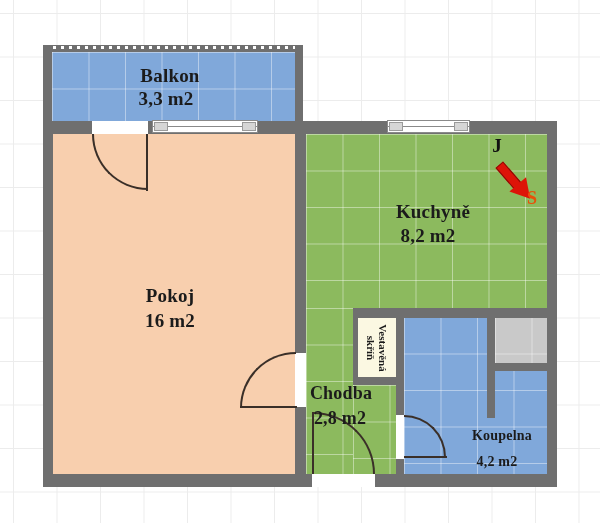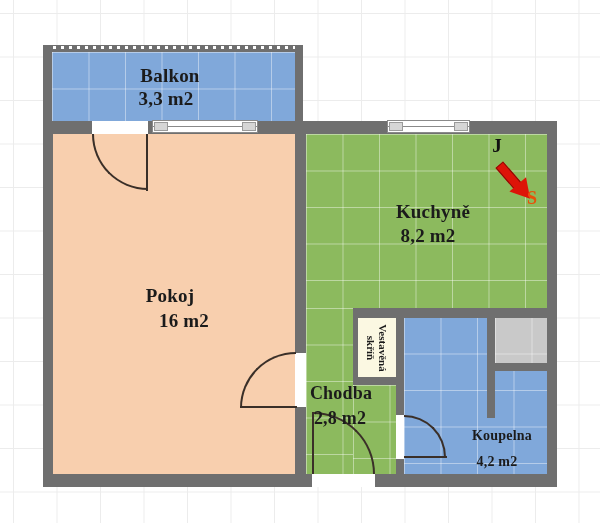--- a/index.html
+++ b/index.html
@@ -117,21 +117,21 @@
     <div class="skrin-text">
       <div>Vestavěná</div>
       <div>skříň</div>
     </div>
   </div>
 
   <div class="lbl" style="left:170px;top:76px;">Balkon</div>
   <div class="lbl" style="left:166px;top:99px;">3,3 m2</div>
 
   <div class="lbl" style="left:170px;top:296px;">Pokoj</div>
-  <div class="lbl" style="left:184px;top:321px;">16 m2</div>
+  <div class="lbl" style="left:170px;top:321px;">16 m2</div>
 
   <div class="lbl" style="left:433px;top:212px;">Kuchyně</div>
   <div class="lbl" style="left:428px;top:236px;">8,2 m2</div>
 
   <div class="lbl" style="left:341px;top:393px;font-size:18px;">Chodba</div>
   <div class="lbl" style="left:340px;top:418px;font-size:18px;">2,8 m2</div>
 
   <div class="lbl" style="left:502px;top:436px;font-size:14px;">Koupelna</div>
   <div class="lbl" style="left:497px;top:462px;font-size:14px;">4,2 m2</div>
 

